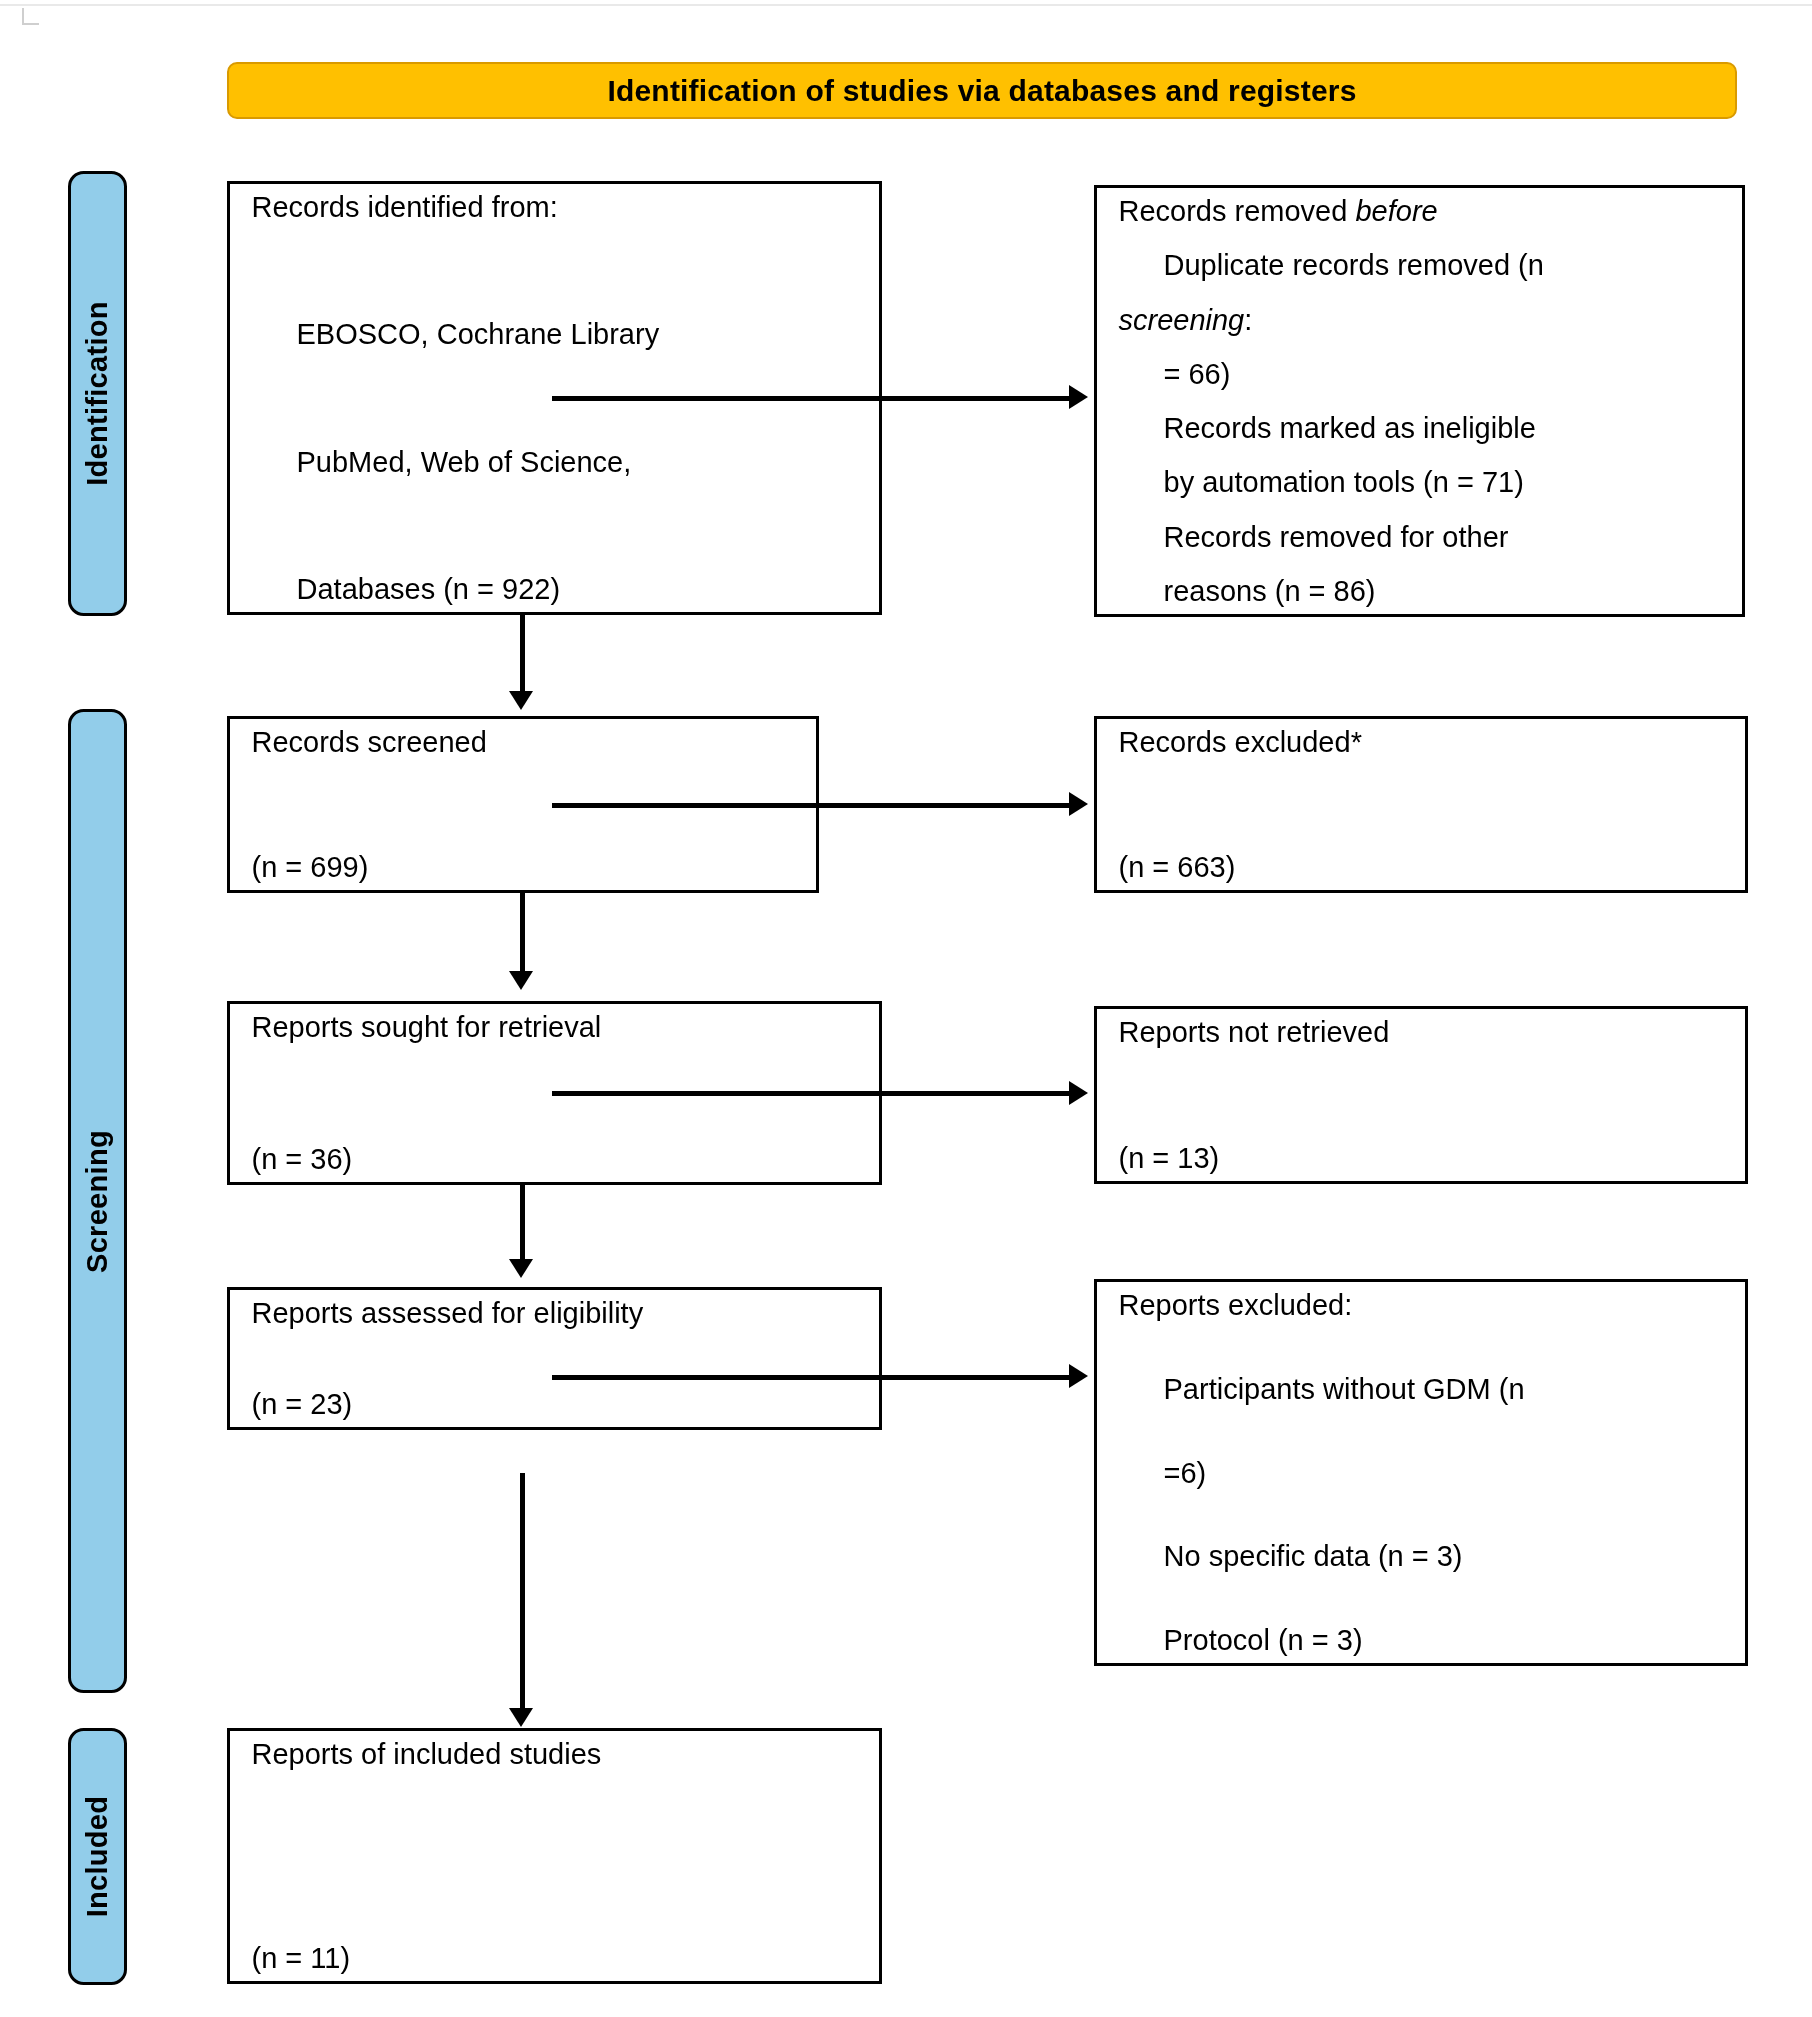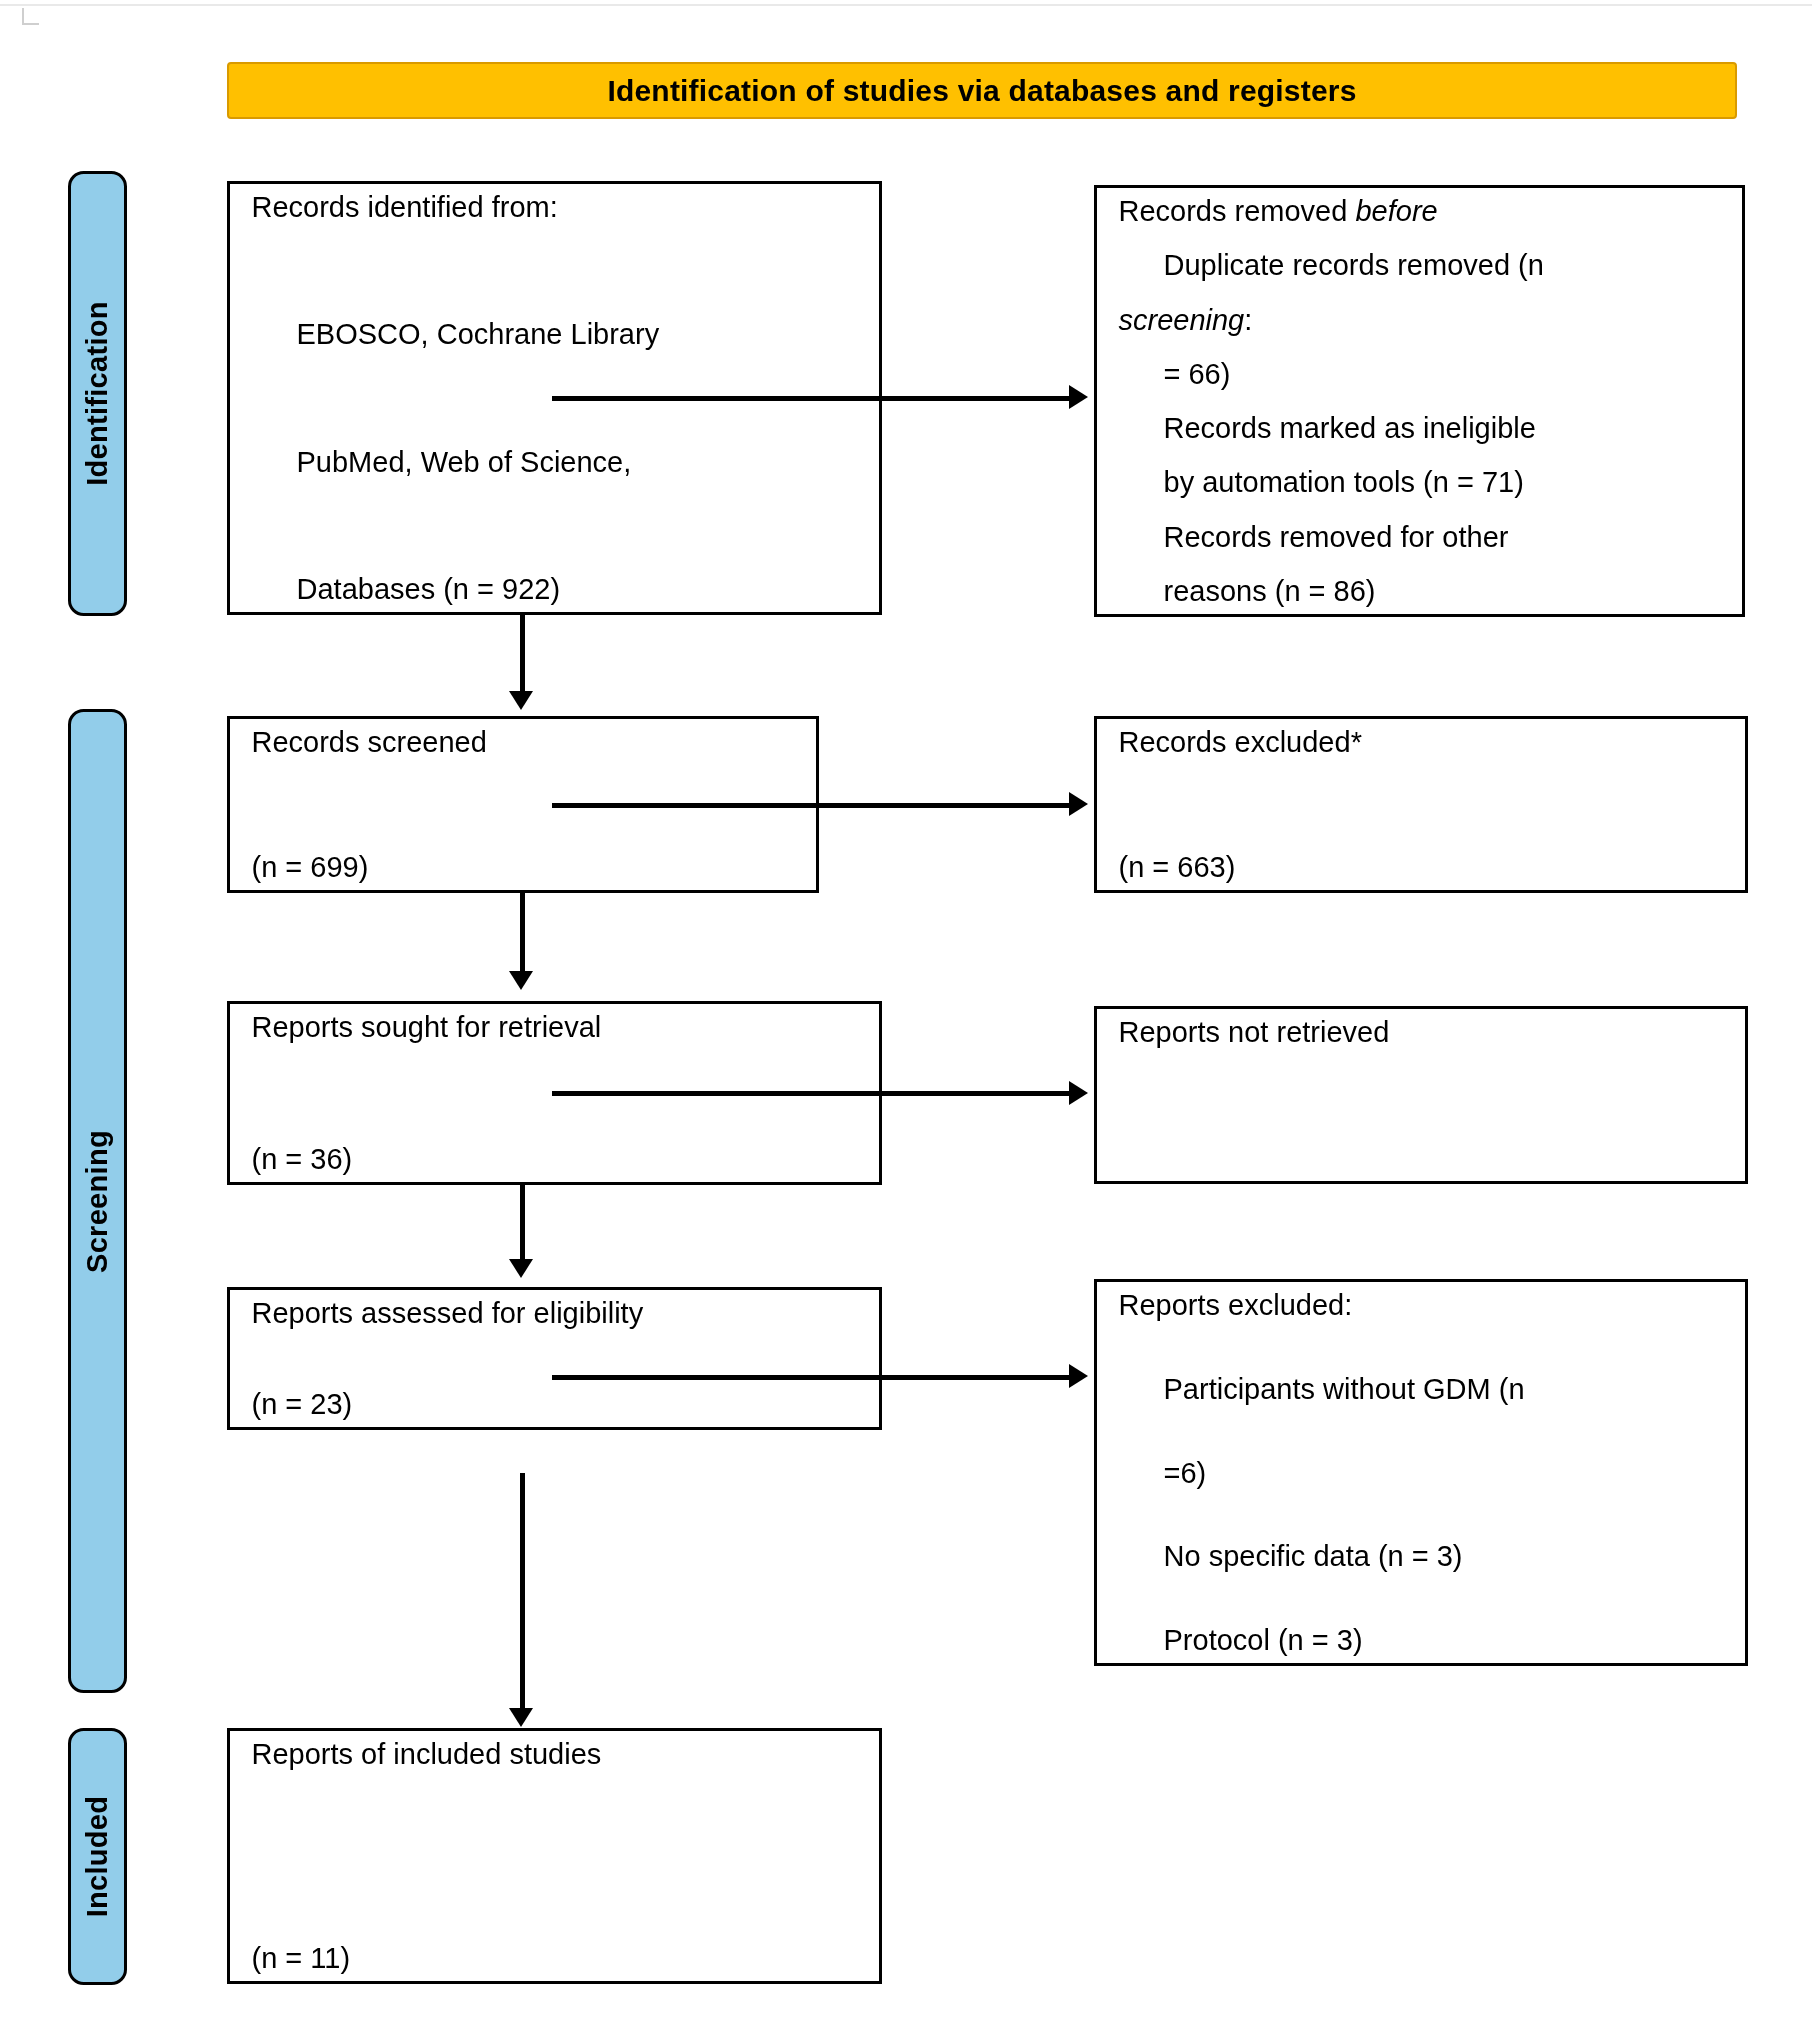--- a/index.html
+++ b/index.html
@@ -36,21 +36,21 @@
     width: 1813px;
     height: 2px;
     background: #e9e9e9;
   }
 
   
   .banner {
     position: absolute;
     background: #FFC000;
     border: 2.9px solid #D99A00;
-    border-radius: 4px;
+    border-radius: 10px;
     box-sizing: border-box;
     display: flex;
     align-items: center;
     justify-content: center;
     font-size: 30px;
     font-weight: bold;
     letter-spacing: 0.2px;
     color: #000000;
   }
 
@@ -190,20 +190,21 @@
   <div class="vline" style="left:520px; top:893px; width:4.9px; height:80px;"></div>
   <div class="arrow-down" style="left:509px; top:971px;"></div>
 
   <div class="node" style="left:227px; top:1001px; width:655px; height:184px;">
     <div class="line">Reports sought for retrieval</div>
     <div class="line">(n = 36)</div>
   </div>
 
   <div class="node" style="left:1094px; top:1006px; width:654px; height:178px;">
     <div class="line">Reports not retrieved</div>
+    <div class="line">(n = 13)</div>
   </div>
 
   <div class="hline" style="left:552px; top:1091px; width:517px;"></div>
   <div class="arrow-right" style="left:1069px; top:1081px;"></div>
 
   <div class="vline" style="left:520px; top:1185px; width:4.9px; height:76px;"></div>
   <div class="arrow-down" style="left:509px; top:1259px;"></div>
 
   <div class="node" style="left:227px; top:1287px; width:655px; height:143px;">
     <div class="line">Reports assessed for eligibility</div>

